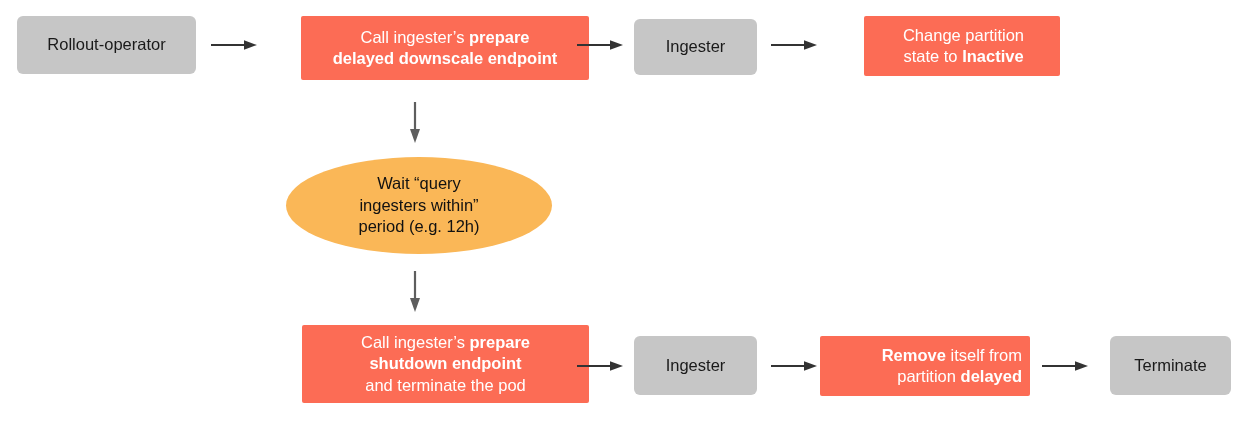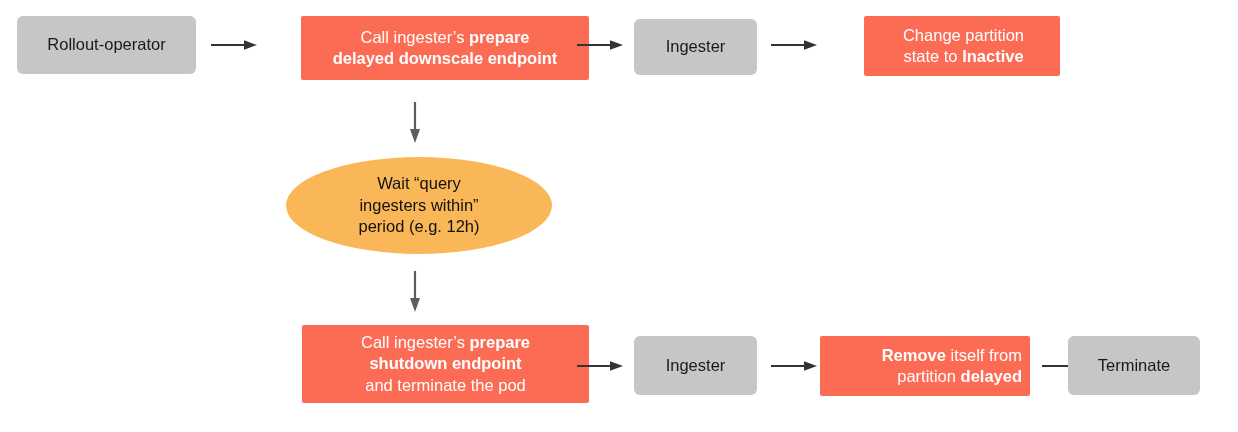--- a/index.html
+++ b/index.html
@@ -151,17 +151,17 @@
     <span class="txt"><b>Remove</b> itself from<br>partition <b>delayed</b></span>
   </div>
 
   <span class="arrow-h" style="left:1042px; top:360px; width:48px;">
     <svg width="48" height="12" viewBox="0 0 48 12">
       <line x1="0" y1="6" x2="36" y2="6" stroke="#333333" stroke-width="1.8"></line>
       <polygon points="33,1.2 46,6 33,10.8" fill="#333333"></polygon>
     </svg>
   </span>
 
-  <div class="node node-gray" style="left:1068px; top:336px; width:132px; height:59px;">
+  <div class="node node-gray" style="left:1110px; top:336px; width:121px; height:59px;">
     <span class="txt">Terminate</span>
   </div>
 
 </div>
 
 </body></html>

